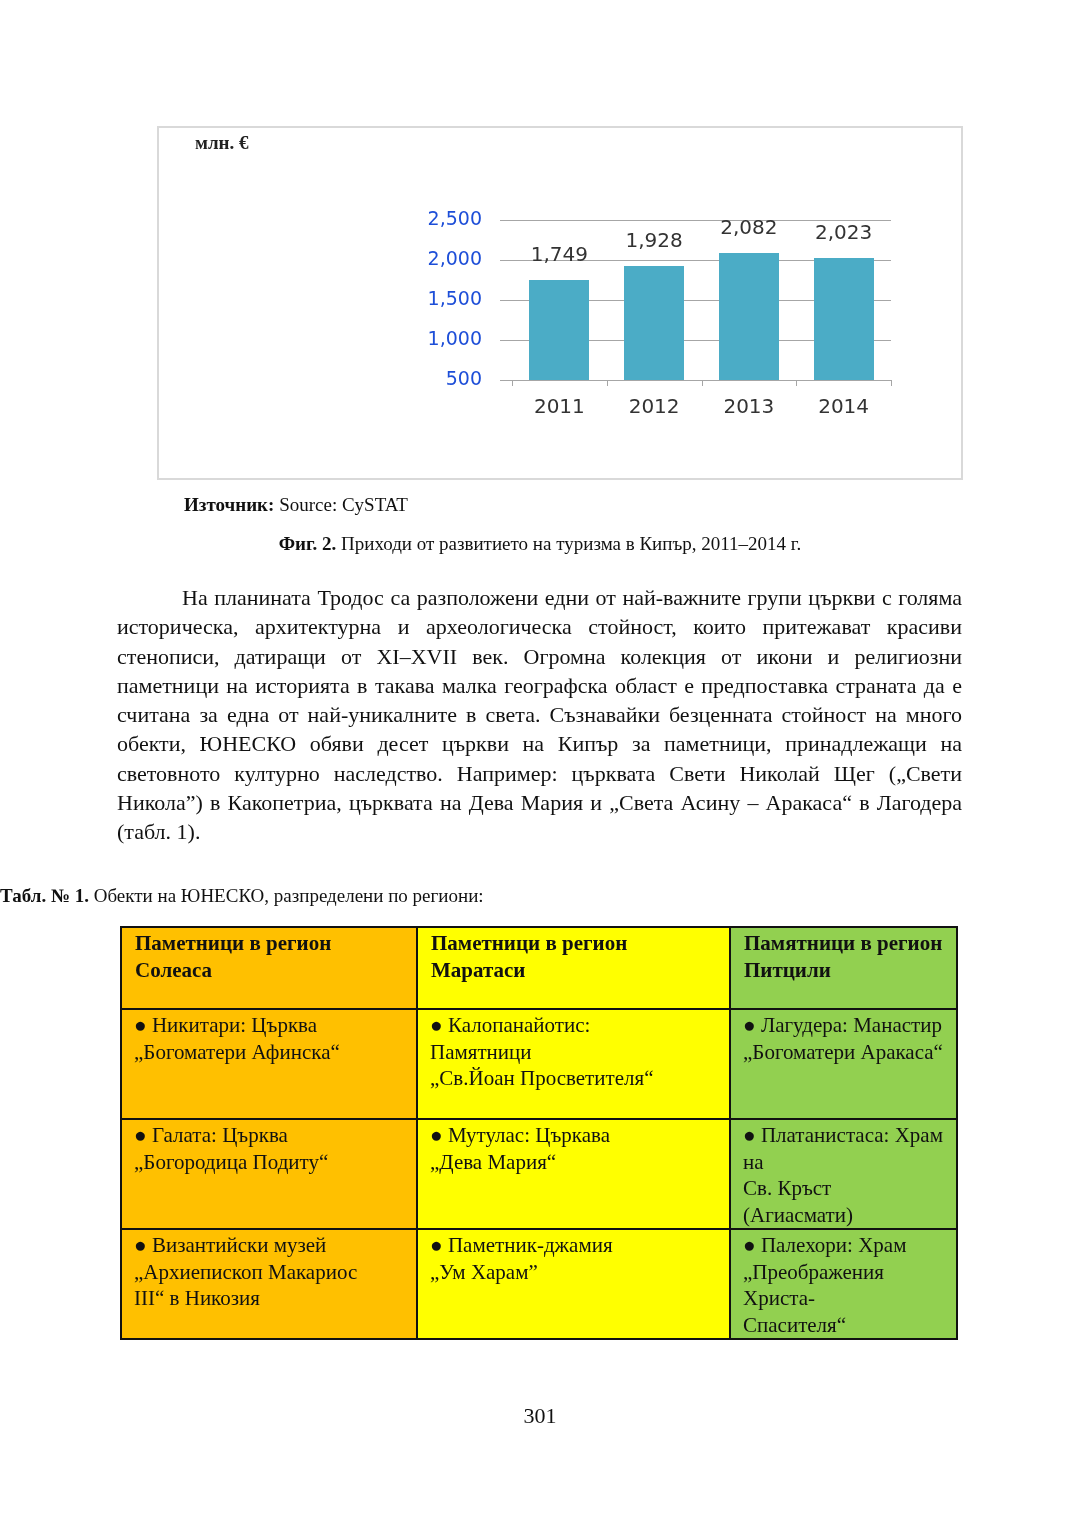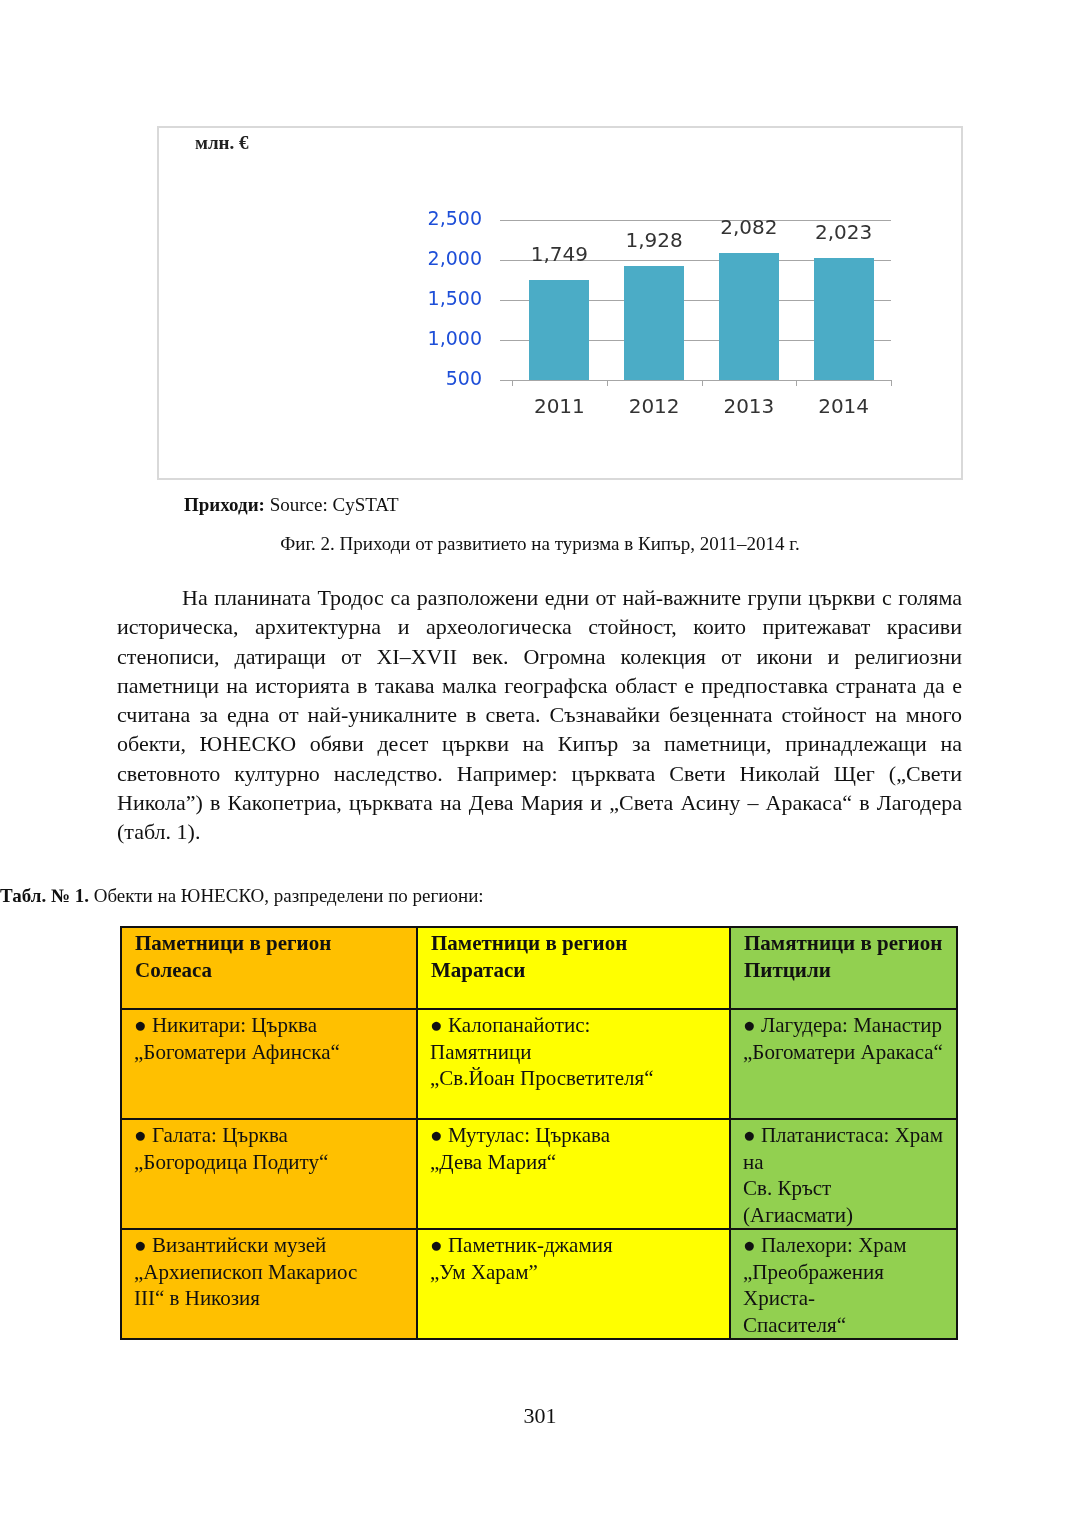--- a/index.html
+++ b/index.html
@@ -17,21 +17,21 @@
     .bar { position: absolute; background: #4bacc6; }
     .bar-label { position: absolute; width: 120px; text-align: center; font-family: "DejaVu Sans", sans-serif;
       font-size: 20px; color: #333; }
     .xtick { position: absolute; width: 120px; text-align: center; font-family: "DejaVu Sans", sans-serif;
       font-size: 20px; color: #333; }
     .xtickmark { position: absolute; width: 1px; height: 6px; background: #a6a6a6; }
 
     .source { position: absolute; left: 184px; top: 494px; font-size: 19px; }
     .source b { font-weight: bold; }
     .caption { position: absolute; left: 0; width: 1080px; top: 533px; text-align: center; font-size: 19px; }
-    .caption b { font-weight: normal; text-align: right; }
+    .caption b { font-weight: bold; text-align: right; }
 
     .para { position: absolute; left: 117px; top: 583px; width: 845px; font-size: 22px; line-height: 29.3px;
       text-align: justify; text-indent: 65px; margin: 0; }
 
     .table-caption { position: absolute; left: 0; width: 1080px; top: 885px; font-size: 19px; }
     .table-caption b { font-weight: bold; }
 
     table.regions { position: absolute; left: 120px; top: 926px; width: 838px; border-collapse: collapse;
       font-size: 21px; line-height: 26.5px; }
     table.regions td, table.regions th { border: 2px solid #111; vertical-align: top; text-align: left;
@@ -77,21 +77,21 @@
       <div class="xtick" style="left: 435.125px; top: 266px;">2012</div>
       <div class="bar" style="background: rgb(75, 172, 198); left: 559.875px; width: 60px; top: 125.44px; height: 126.56px;"></div>
       <div class="bar-label" style="left: 529.875px; top: 87.44px;">2,082</div>
       <div class="xtick" style="left: 529.875px; top: 266px;">2013</div>
       <div class="bar" style="background: rgb(75, 172, 198); left: 654.625px; width: 60px; top: 130.16px; height: 121.84px;"></div>
       <div class="bar-label" style="left: 624.625px; top: 92.16px;">2,023</div>
       <div class="xtick" style="left: 624.625px; top: 266px;">2014</div>
     </div>
 </div>
 
-<div class="source"><b>Приходи:</b><span> Source: CySTAT</span></div>
+<div class="source"><b>Източник:</b><span> Source: CySTAT</span></div>
 <div class="caption"><b>Фиг. 2.</b><span> Приходи от развитието на туризма в Кипър, 2011–2014 г.</span></div>
 
 <p class="para">На планината Тродос са разположени едни от най-важните групи църкви с голяма историческа, архитектурна и археологическа стойност, които притежават  красиви стенописи, датиращи от XI–XVII век. Огромна колекция от икони и религиозни паметници на историята в такава малка географска област е предпоставка страната да е считана за една от най-уникалните в света. Съзнавайки безценната стойност на много обекти, ЮНЕСКО обяви десет църкви на Кипър за паметници, принадлежащи на световното културно наследство. Например: църквата Свети Николай Щег („Свети Никола”) в Какопетриа, църквата на Дева Мария и „Света Асину – Аракаса“ в Лагодера (табл. 1).</p>
 
 <div class="table-caption"><b>Табл. № 1.</b><span> Обекти на ЮНЕСКО, разпределени по региони:</span></div>
 
 <table class="regions">
   <tbody>
       <tr>
     <th class="c1">

